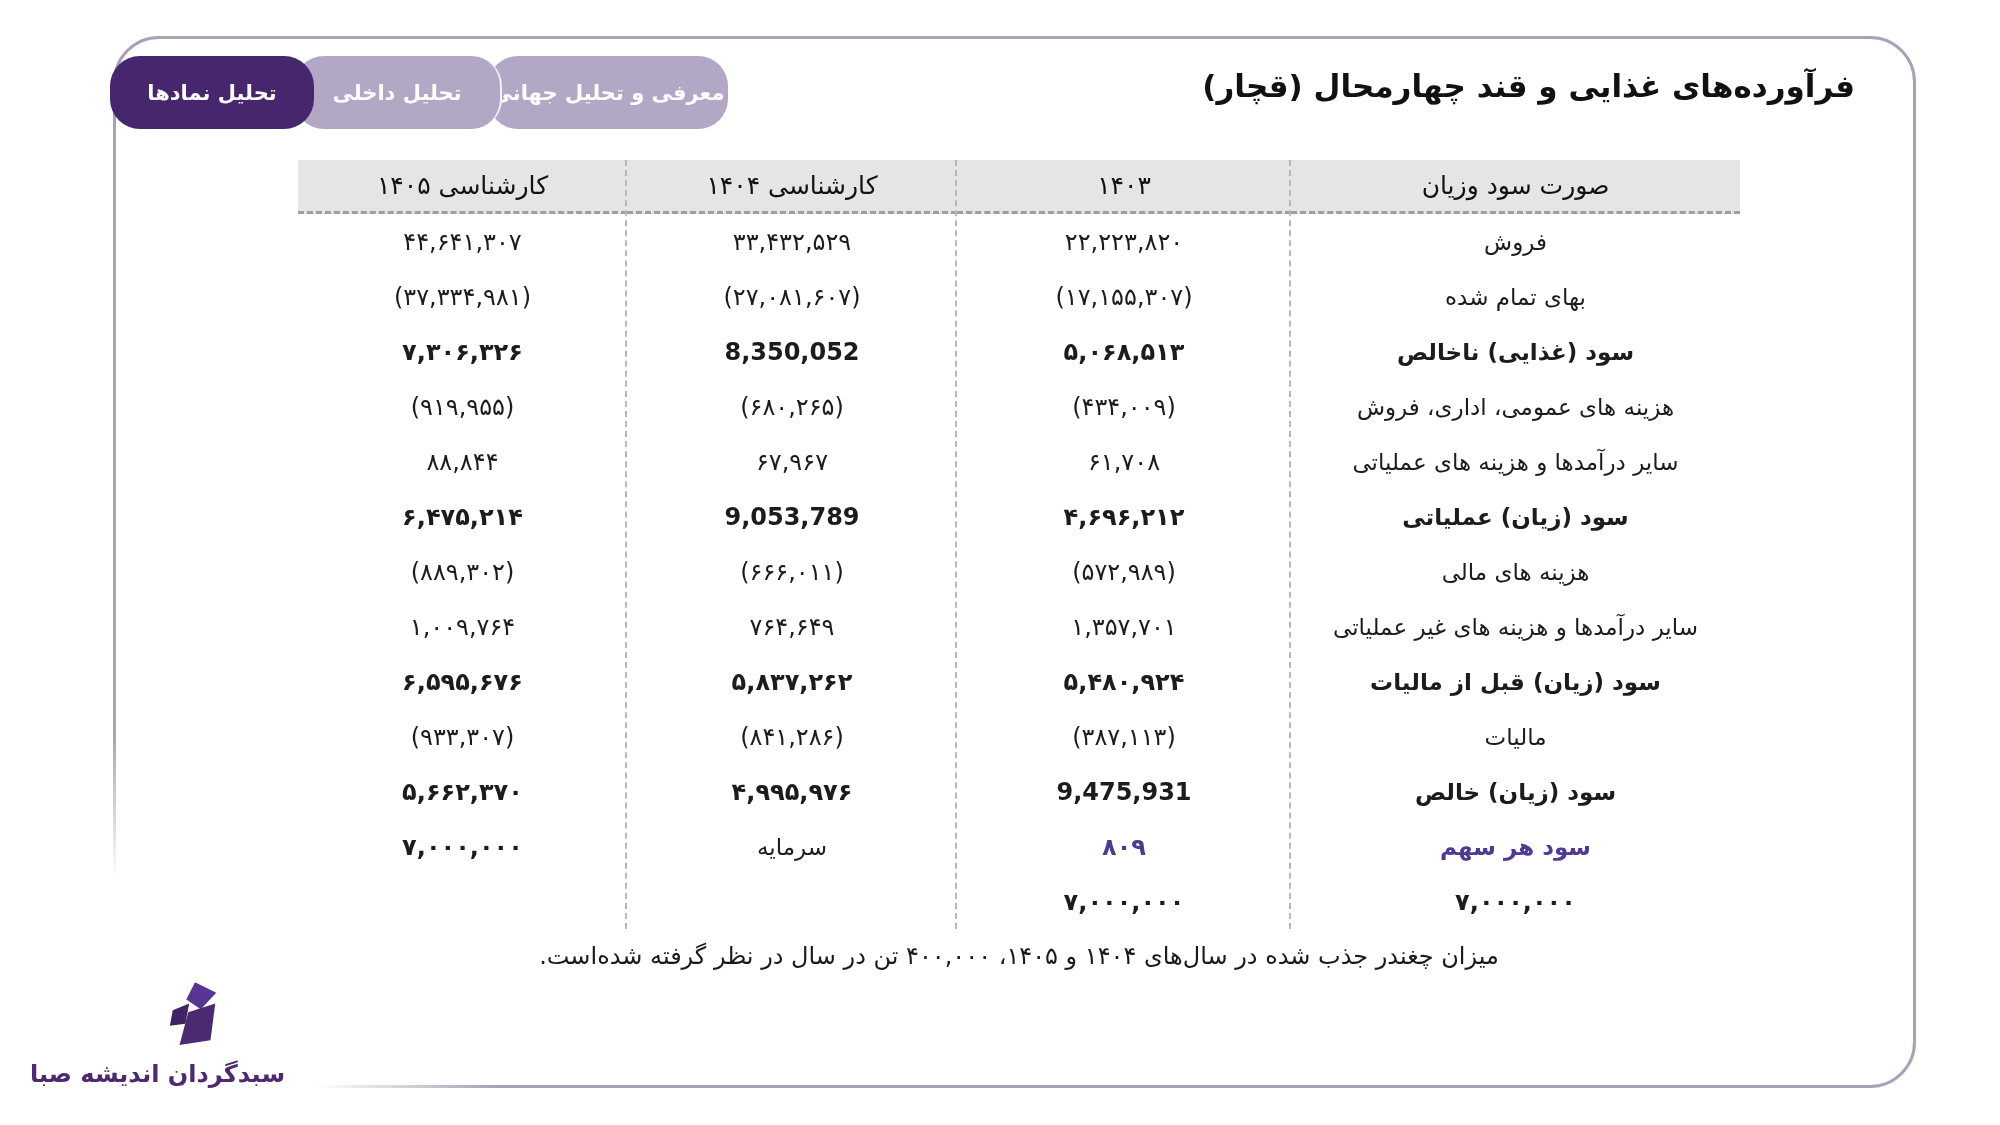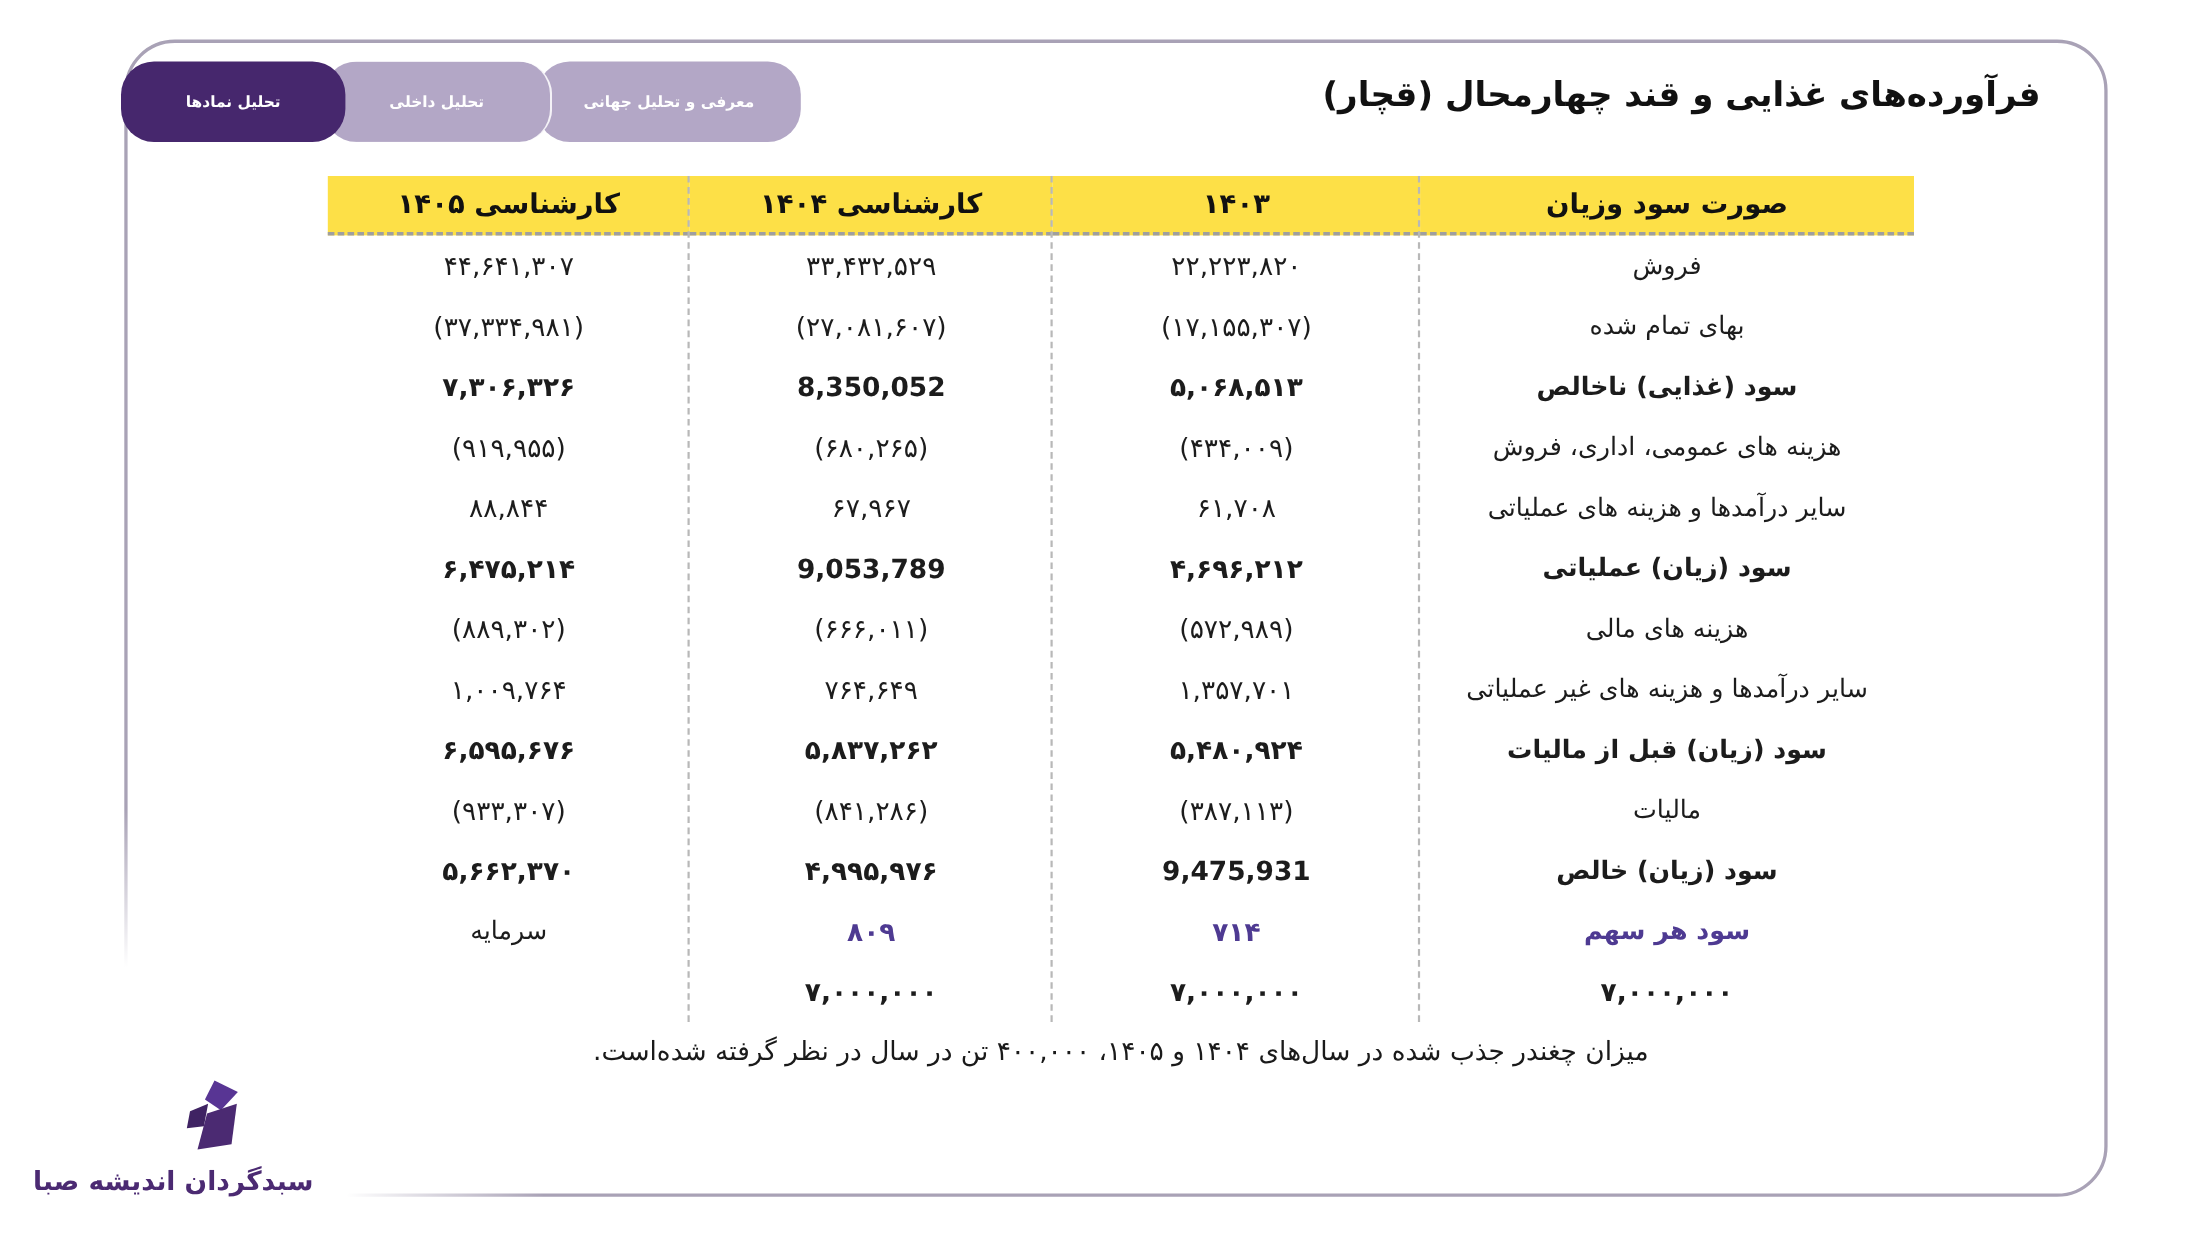--- a/index.html
+++ b/index.html
@@ -8,33 +8,33 @@
   
   .card{position:absolute;left:113px;top:36px;width:1797px;height:1046px;
         border:3px solid #a9a2b6;border-radius:46px;z-index:1;background:transparent;}
   .fade-bottom{position:absolute;left:95px;top:1068px;width:400px;height:26px;z-index:2;
         background:linear-gradient(to right,#fff 55%,rgba(255,255,255,0));}
   .fade-left{position:absolute;left:102px;top:735px;width:26px;height:360px;z-index:2;
         background:linear-gradient(to bottom,rgba(255,255,255,0),#fff 40%);}
   
   .tab{position:absolute;top:56px;height:73px;border-radius:30px;display:flex;
        align-items:center;justify-content:center;color:#fff;font-weight:bold;
-       font-size:14px;direction:rtl;white-space:nowrap;cursor:pointer;}
+       font-size:21px;direction:rtl;white-space:nowrap;cursor:pointer;}
   .tab-global{left:488px;width:240px;background:#b3a7c6;z-index:3;}
   .tab-internal{left:294px;width:206px;background:#b3a7c6;z-index:4;
        border-right:2px solid rgba(255,255,255,.85);}
   .tab-symbols{left:110px;width:204px;background:#46276d;z-index:5;}
   
   .title{position:absolute;right:145px;top:68px;font-size:31px;font-weight:bold;
          direction:rtl;color:#111;z-index:3;white-space:nowrap;}
   
   .pnl-table{position:absolute;left:298px;top:160px;width:1442px;height:769px;
              direction:rtl;z-index:3;}
   .grid{display:grid;grid-template-columns:449px 334px 330px 329px;}
-  .hcell{height:51px;background:#fde047;font-weight:bold;font-size:25px;color:#111;
+  .hcell{height:51px;background:#e5e5e5;font-weight:normal;font-size:25px;color:#111;
          display:flex;align-items:center;justify-content:center;
          border-bottom:3px dashed #9f9f9f;white-space:nowrap;}
   .cell{height:55px;display:flex;align-items:center;justify-content:center;
         font-size:24px;color:#1c1c1c;white-space:nowrap;}
   .lbl{font-size:23px;}
   .b{font-weight:bold;}
   .accent{color:#4e3a92;font-weight:bold;}
   .vline{position:absolute;top:0;height:100%;width:0;border-left:2px dashed #b8b8b8;}
   .v1{right:449px;}.v2{right:783px;}.v3{right:1113px;}
   
@@ -120,21 +120,20 @@
       <div class="cell">(۳۸۷,۱۱۳)</div>
       <div class="cell">(۸۴۱,۲۸۶)</div>
       <div class="cell">(۹۳۳,۳۰۷)</div>
 
       <div class="cell lbl b">سود (زیان) خالص</div>
       <div class="cell b">9,475,931</div>
       <div class="cell b">۴,۹۹۵,۹۷۶</div>
       <div class="cell b">۵,۶۶۲,۳۷۰</div>
 
       <div class="cell lbl accent">سود هر سهم</div>
-      <div class="cell accent">۷۱۴</div>
       <div class="cell accent">۸۰۹</div>
 
       <div class="cell lbl">سرمایه</div>
       <div class="cell b">۷,۰۰۰,۰۰۰</div>
       <div class="cell b">۷,۰۰۰,۰۰۰</div>
       <div class="cell b">۷,۰۰۰,۰۰۰</div>
     </div>
   </div>
 
   <div class="footnote">میزان چغندر جذب شده در سال‌های ۱۴۰۴ و ۱۴۰۵، ۴۰۰,۰۰۰ تن در سال در نظر گرفته شده‌است.</div>

